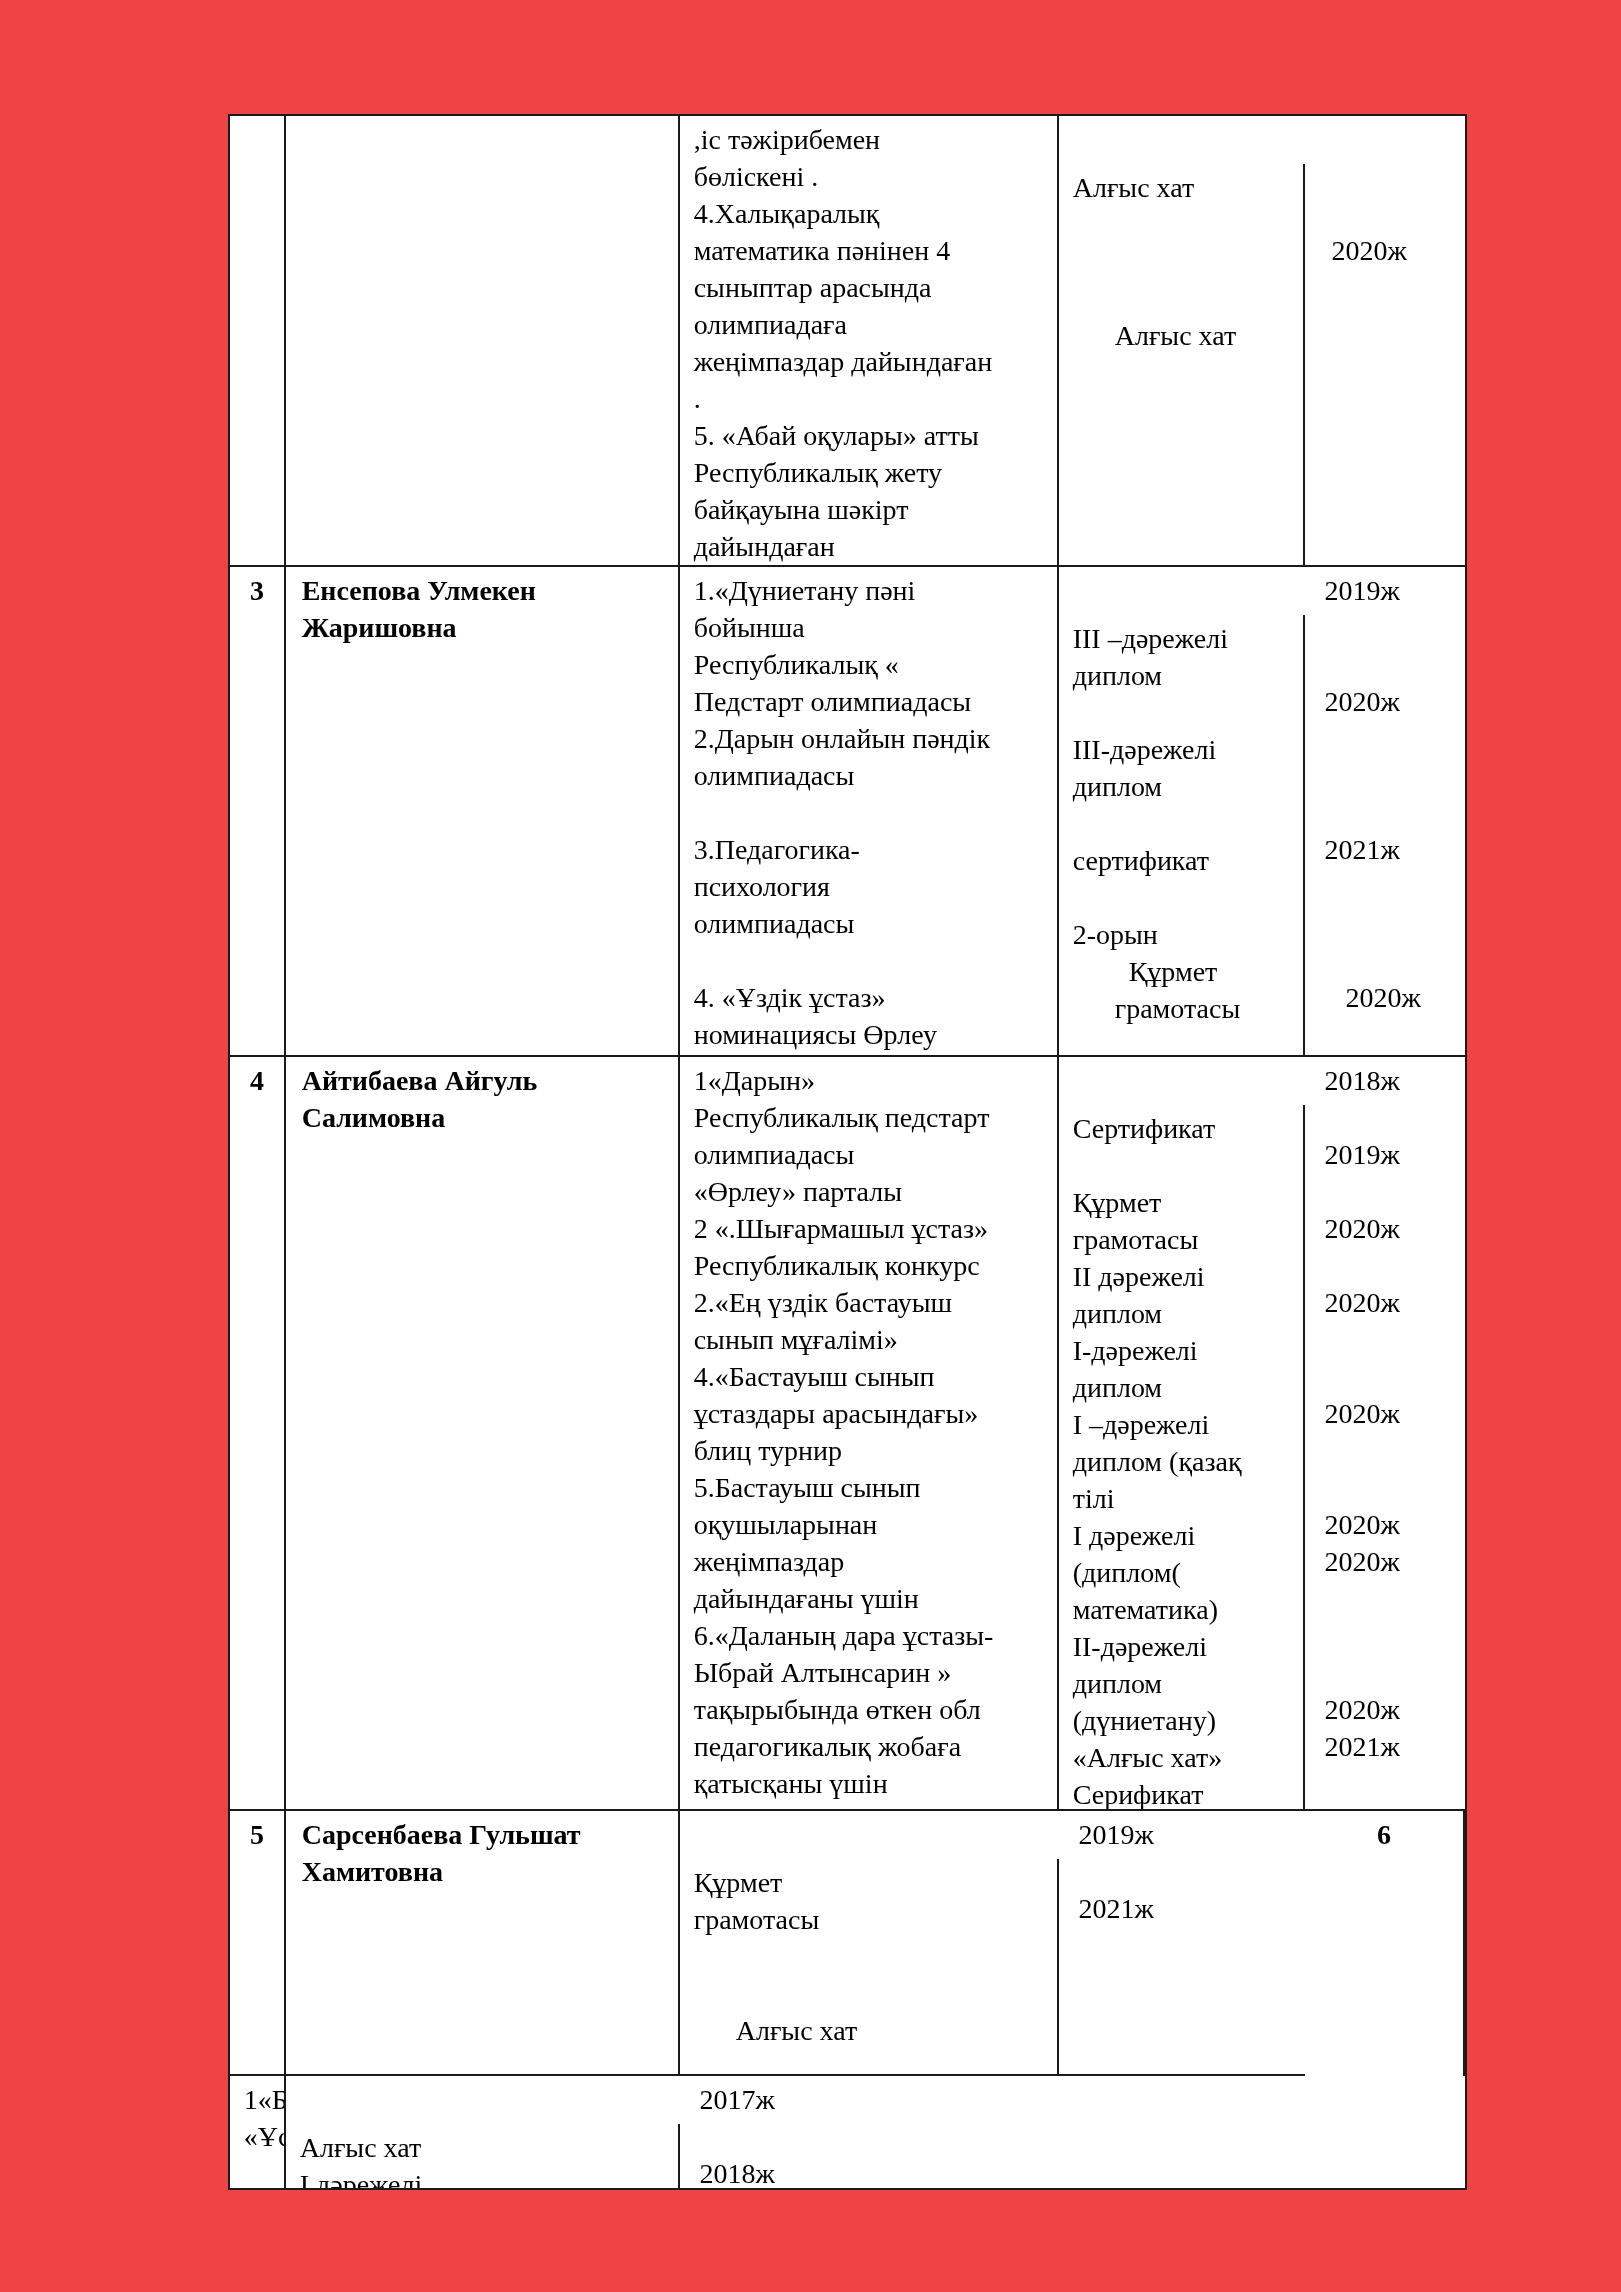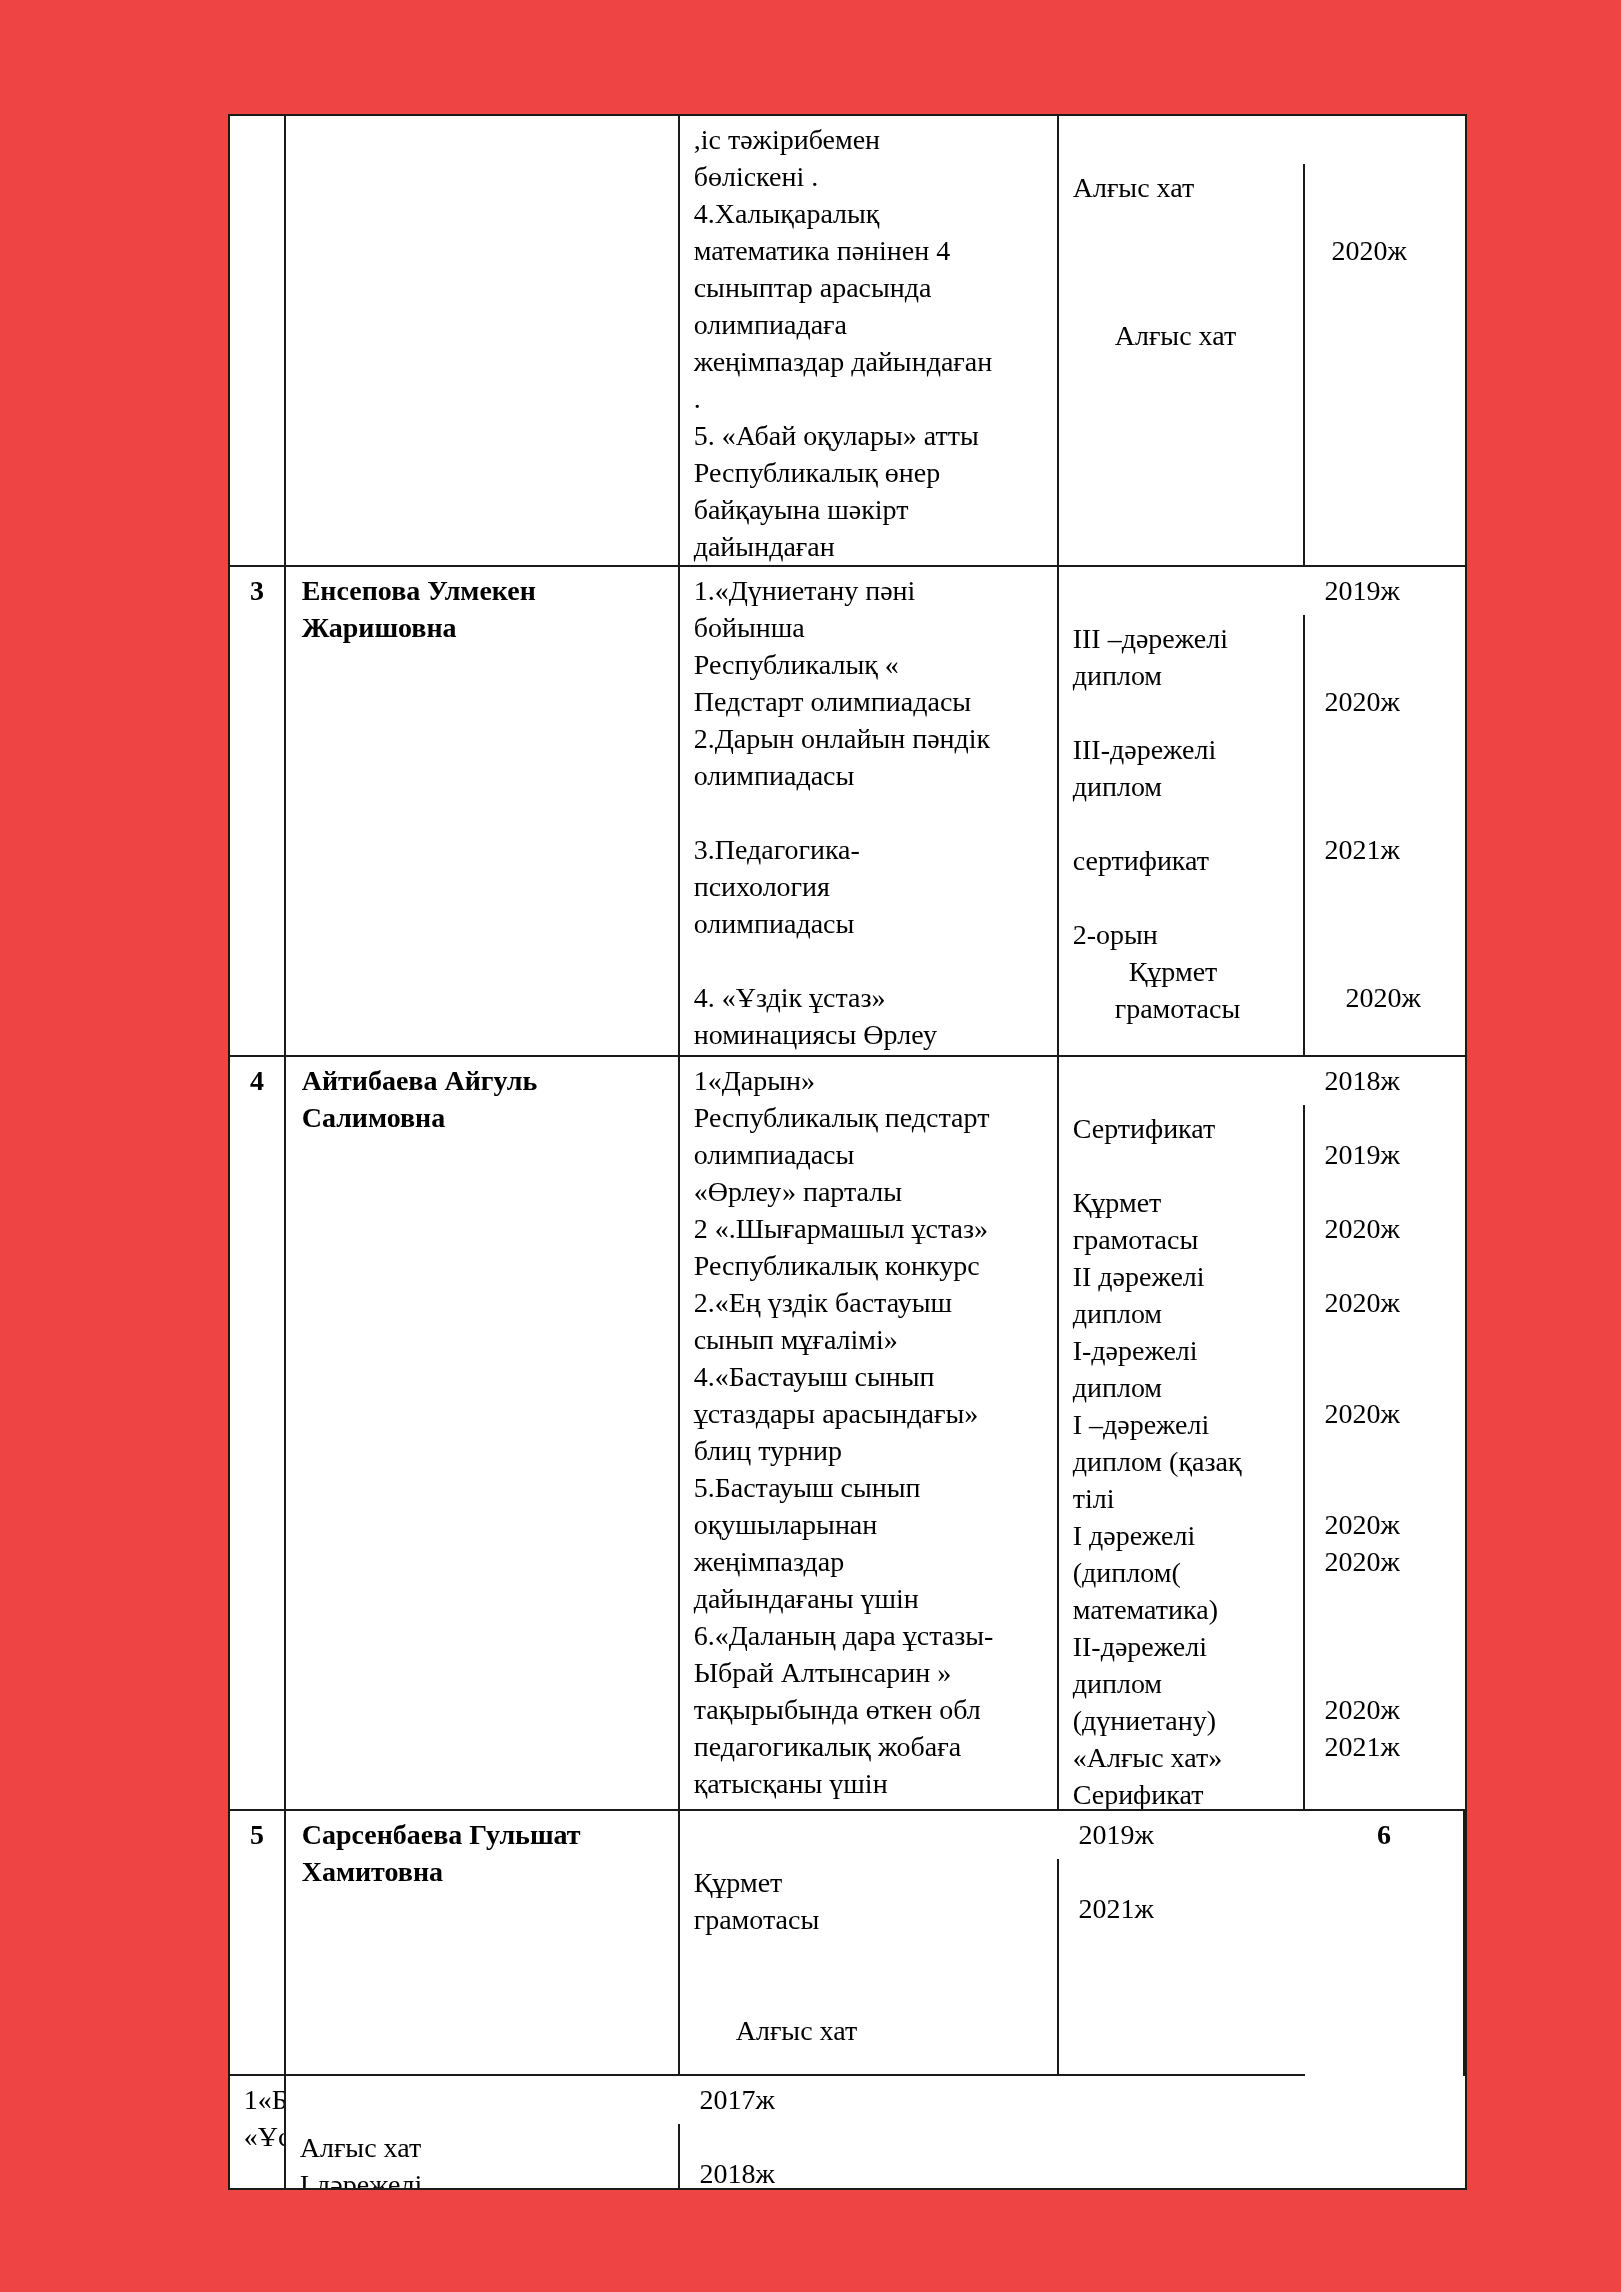--- a/index.html
+++ b/index.html
@@ -59,21 +59,21 @@
     <div class="cell c2 r0">
         <div class="line">,іс тәжірибемен</div>
         <div class="line">бөліскені .</div>
         <div class="line">4.Халықаралық</div>
         <div class="line">математика пәнінен 4</div>
         <div class="line">сыныптар арасында</div>
         <div class="line">олимпиадаға</div>
         <div class="line">жеңімпаздар дайындаған</div>
         <div class="line">.</div>
         <div class="line">5. «Абай оқулары» атты</div>
-        <div class="line">Республикалық өнер</div>
+        <div class="line">Республикалық жету</div>
         <div class="line">байқауына шәкірт</div>
         <div class="line">дайындаған</div>
       </div>
     <div class="cell c3 r0">
         <div class="line">Алғыс хат</div>
         <div class="line">&nbsp;</div>
         <div class="line">&nbsp;</div>
         <div class="line">&nbsp;</div>
         <div class="line">&nbsp;&nbsp;&nbsp;&nbsp;&nbsp;&nbsp;Алғыс хат</div>
       </div>

